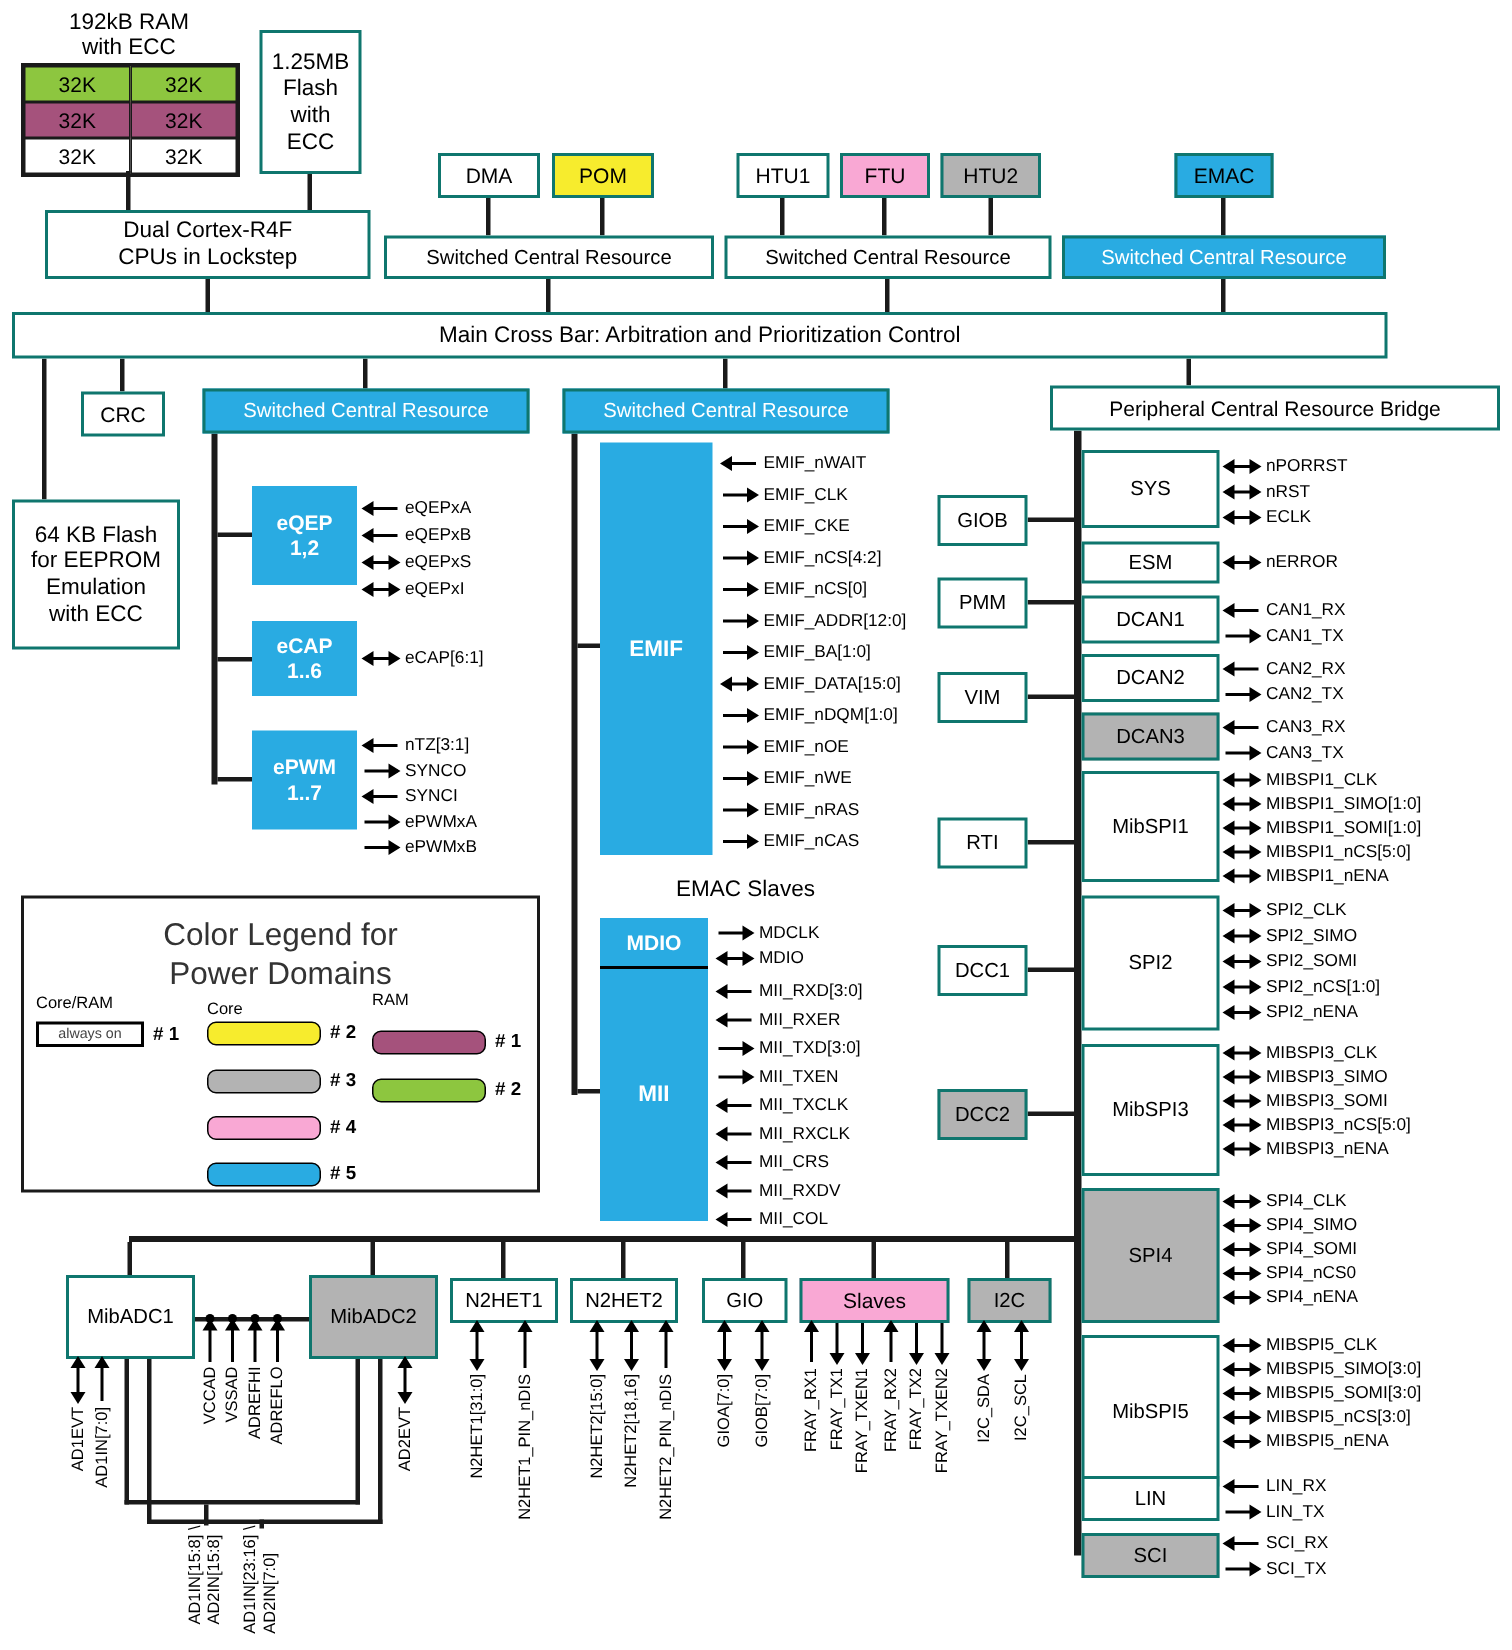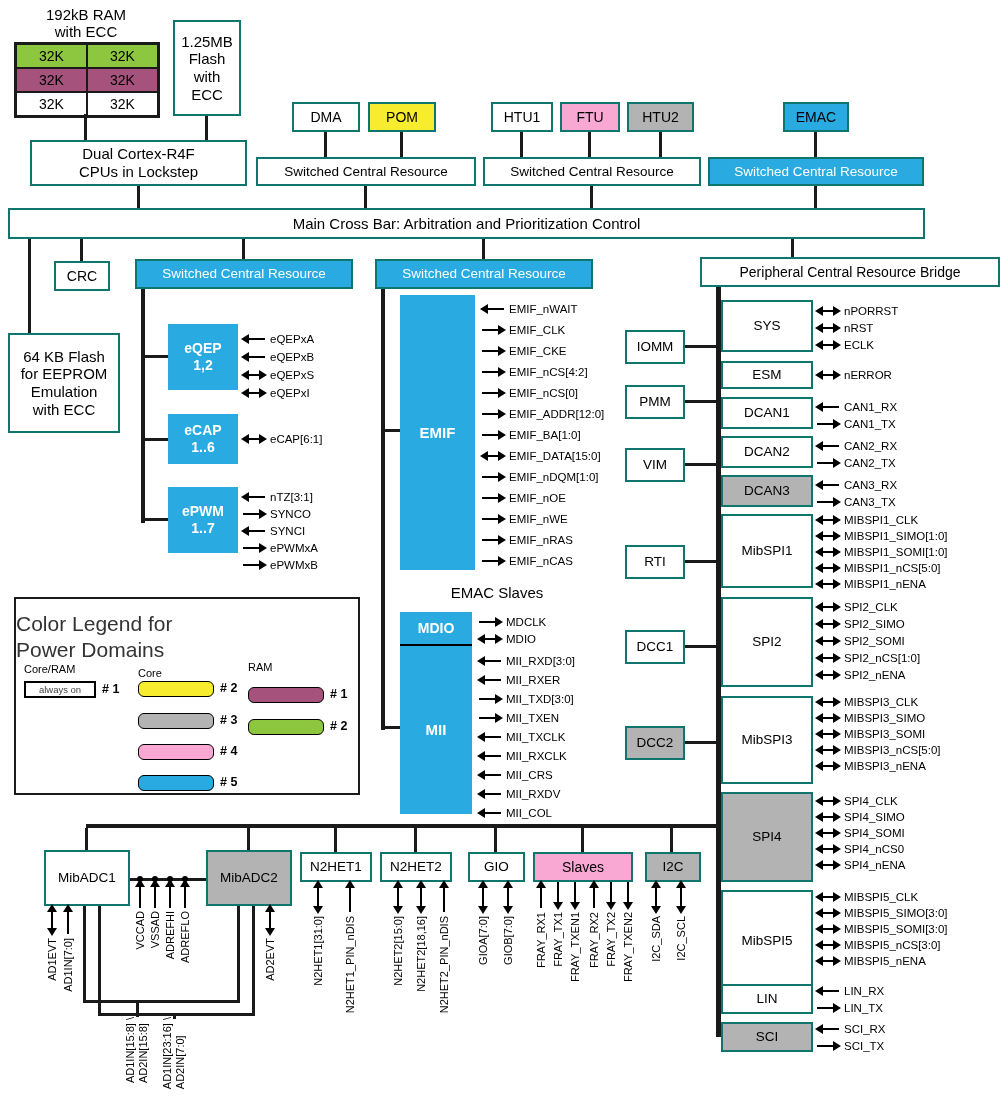--- a/index.html
+++ b/index.html
@@ -292,42 +292,42 @@
         <span class="arr a-in"></span>
         <span class="siglabel">MII_RXDV</span>
       </div>
       <div class="sigrow">
         <span class="arr a-in"></span>
         <span class="siglabel">MII_COL</span>
       </div>
     </div>
 
   <div class="legendbox" style="left:14px;top:597px;width:346px;height:198px">
-    <div class="label pre" style="left:0;top:12px;width:100%;text-align:left;font-size:21px;color:#333;line-height:1.25">Color Legend for
+    <div class="label pre" style="left:0;top:12px;width:100%;text-align:center;font-size:21px;color:#333;line-height:1.25">Color Legend for
 Power Domains</div>
     <div class="legsmall" style="left:8px;top:64px">Core/RAM</div>
     <div class="legsmall" style="left:122px;top:68px">Core</div>
     <div class="legsmall" style="left:232px;top:62px">RAM</div>
     <div style="position:absolute;left:8px;top:82px;width:72px;height:17px;border:2px solid #000;display:flex;align-items:center;justify-content:center;font-size:9.5px;color:#444">always on</div>
     <div class="legnum" style="left:86px;top:83px"># 1</div>
     <div class="swatch c-yellow" style="left:122px;top:82px"></div>
     <div class="legnum" style="left:204px;top:82px"># 2</div>
     <div class="swatch c-gray" style="left:122px;top:114px"></div>
     <div class="legnum" style="left:204px;top:114px"># 3</div>
     <div class="swatch c-orange" style="left:122px;top:145px"></div>
     <div class="legnum" style="left:204px;top:145px"># 4</div>
     <div class="swatch c-blue" style="left:122px;top:176px"></div>
     <div class="legnum" style="left:204px;top:176px"># 5</div>
     <div class="swatch" style="left:232px;top:88px;background:#A5527C"></div>
     <div class="legnum" style="left:314px;top:88px"># 1</div>
     <div class="swatch" style="left:232px;top:120px;background:#8DC63F"></div>
     <div class="legnum" style="left:314px;top:120px"># 2</div>
   </div>
 
-  <div class="box" style="left:625px;top:330px;width:60px;height:34px;font-size:13.5px">IOMM</div>
+  <div class="box" style="left:625px;top:330px;width:60px;height:34px;font-size:13.5px">GIOB</div>
   <div class="box" style="left:625px;top:385px;width:60px;height:34px;font-size:13.5px">PMM</div>
   <div class="box" style="left:625px;top:448px;width:60px;height:34px;font-size:13.5px">VIM</div>
   <div class="box" style="left:625px;top:545px;width:60px;height:34px;font-size:13.5px">RTI</div>
   <div class="box" style="left:625px;top:630px;width:60px;height:34px;font-size:13.5px">DCC1</div>
   <div class="box c-gray" style="left:625px;top:726px;width:60px;height:34px;font-size:13.5px">DCC2</div>
 
   <div class="box" style="left:721px;top:300px;width:92px;height:52px;font-size:13.5px">SYS</div>
   <div class="sigcol" style="left:817px;top:302px;--rh:17px">
       <div class="sigrow">
         <span class="arr a-bi"></span>

